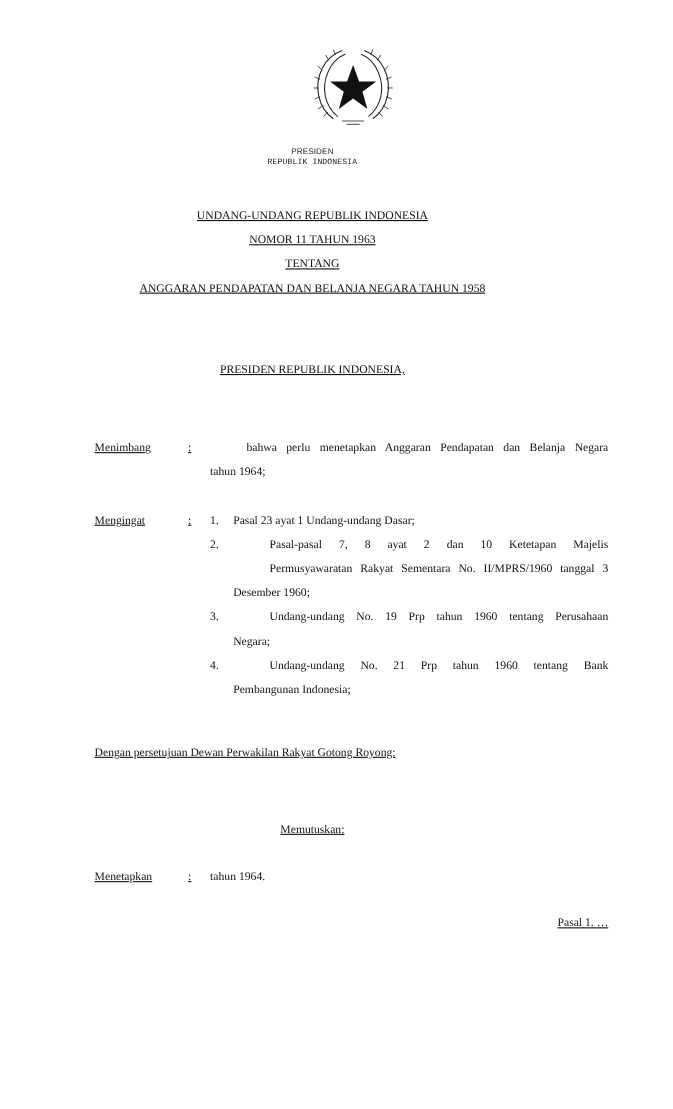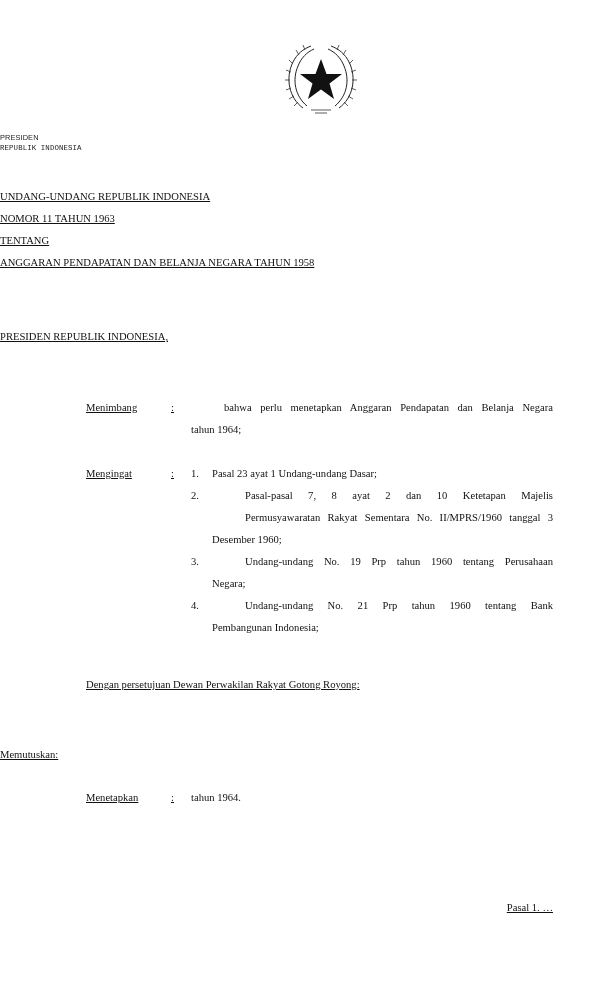--- a/index.html
+++ b/index.html
@@ -1,19 +1,19 @@
 <!DOCTYPE html>
 <html><head>
 <meta charset="utf-8">
 <style>
   html, body { margin: 0; padding: 0; background: #ffffff; }
   body { width: 612px; height: 1008px; position: relative; overflow: hidden;
          font-family: "Liberation Serif", serif; color: #111; font-size: 10.6px; }
   .abs { position: absolute; }
-  .center { left: 0; width: 568px; text-align: left; }
+  .center { left: 0; width: 568px; text-align: center; }
   .emblem { left: 281px; top: 40px; width: 80px; height: 80px; }
   .emb-cap { font-family: "Liberation Sans", sans-serif; font-size: 7.4px; line-height: 10px; letter-spacing: 0.1px; color: #222; }
   .title-line { line-height: 22px; text-decoration: underline; }
   .label { left: 86px; }
   .colon { left: 171px; }
   .body-text { left: 191px; width: 362px; line-height: 22px; text-align: justify; }
   .item { position: relative; padding-left: 21px; text-align: justify; }
   .item .num { position: absolute; left: 0; top: 0; }
   .right { right: 59px; text-align: right; }
   .jl { text-align-last: justify; margin-left: 33px; }
@@ -97,13 +97,13 @@
 <div class="abs label title-line" style="top:674px;">Dengan persetujuan Dewan Perwakilan Rakyat Gotong Royong:</div>
 
 <div class="abs center title-line" style="top:744px;">Memutuskan:</div>
 
 <div class="abs label title-line" style="top:787px;">Menetapkan</div>
 <div class="abs colon title-line" style="top:787px;">:</div>
 <div class="abs body-text" style="top:787px;">
   <div>tahun 1964.</div>
 </div>
 
-<div class="abs right title-line" style="top:897px;">Pasal 1. …</div>
+<div class="abs right title-line" style="top:829px;">Pasal 1. …</div>
 
 </body></html>

